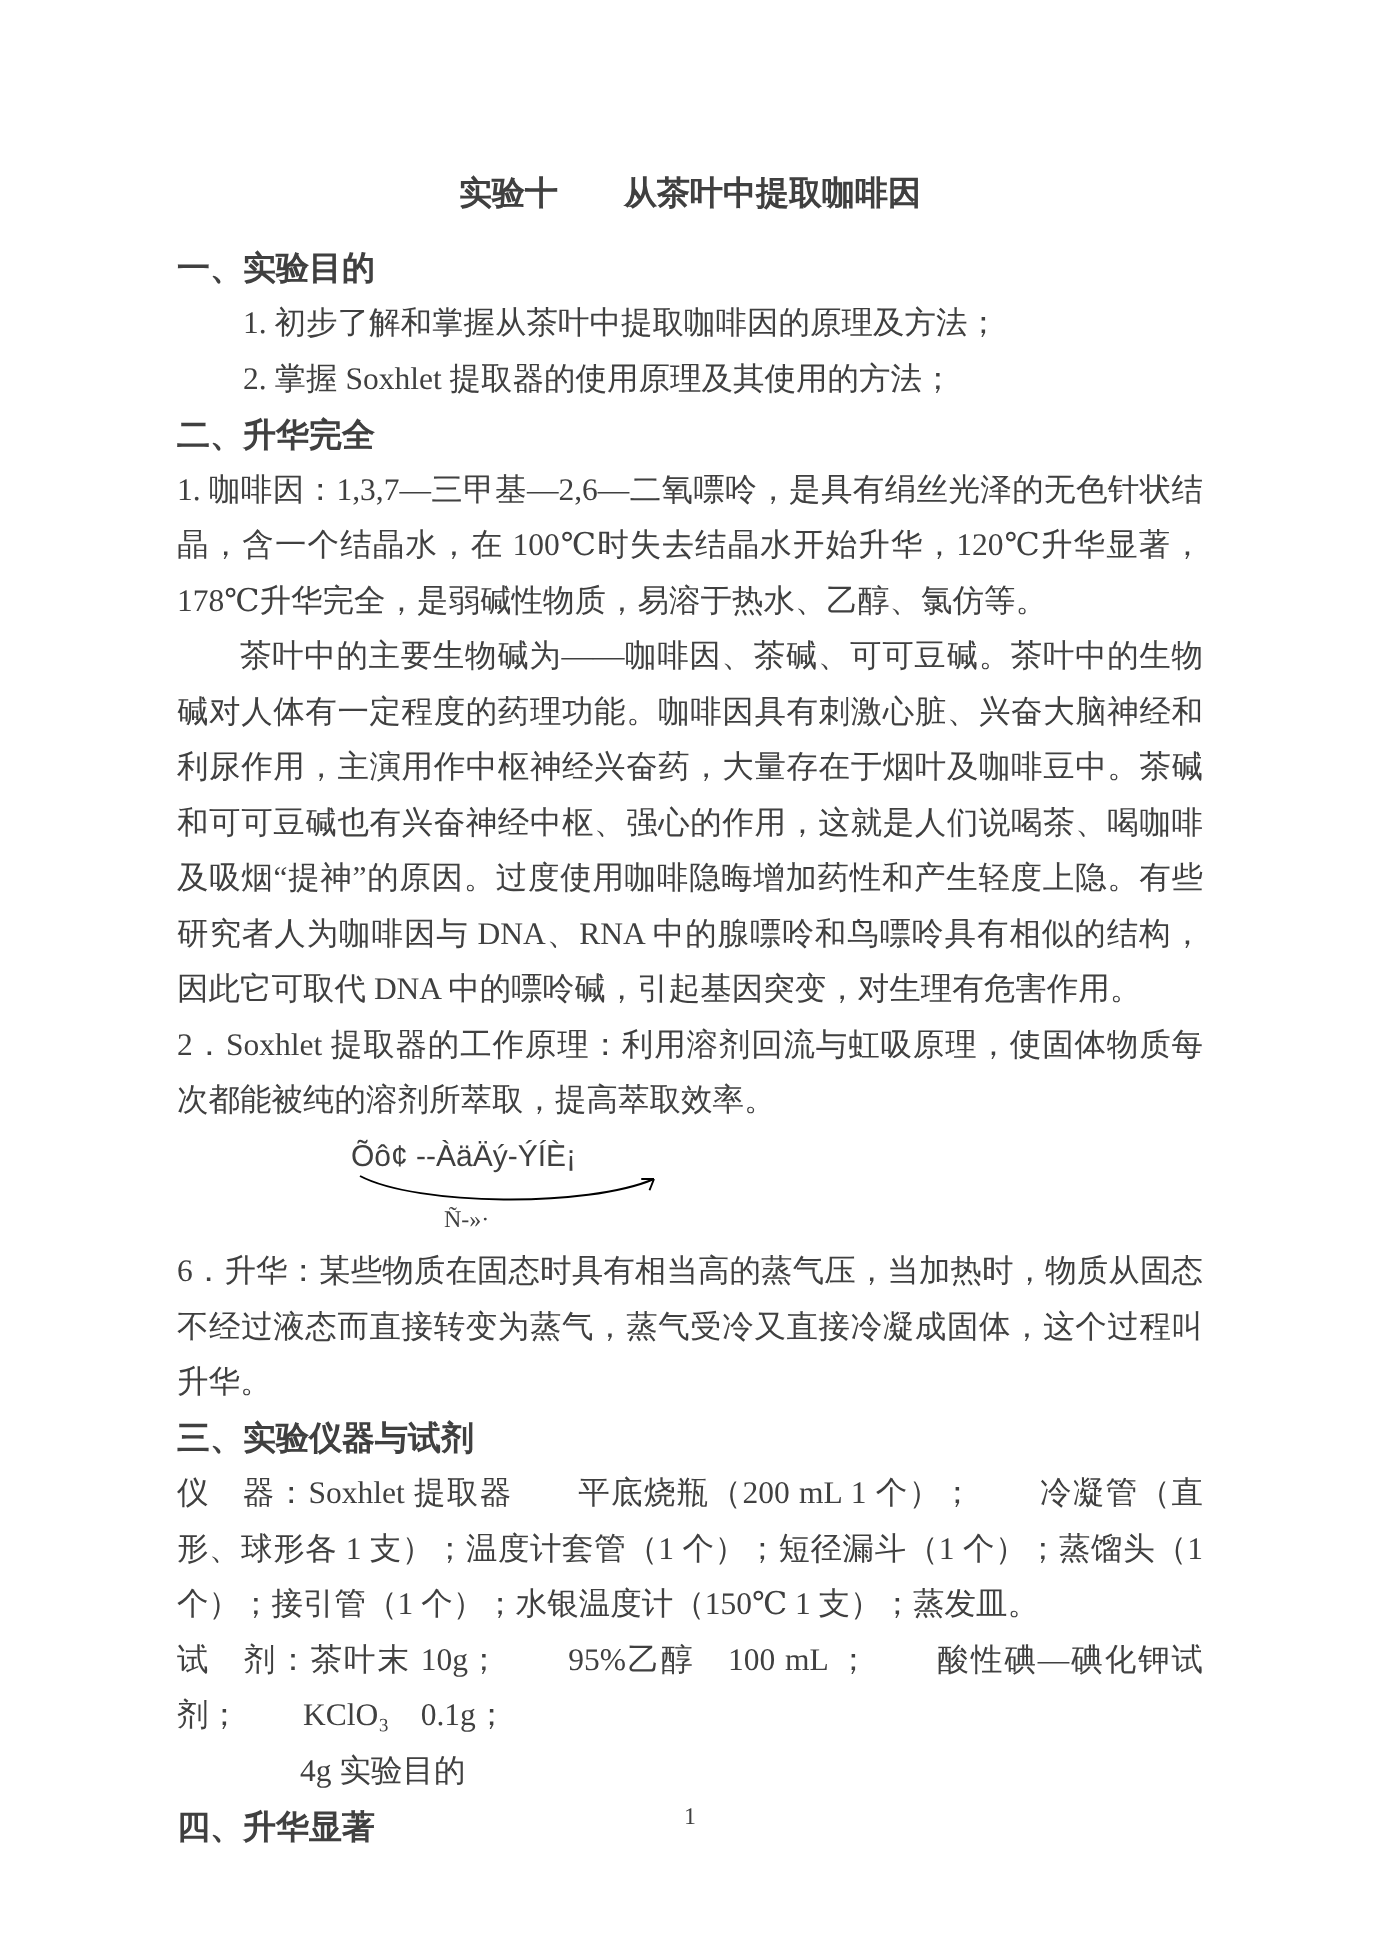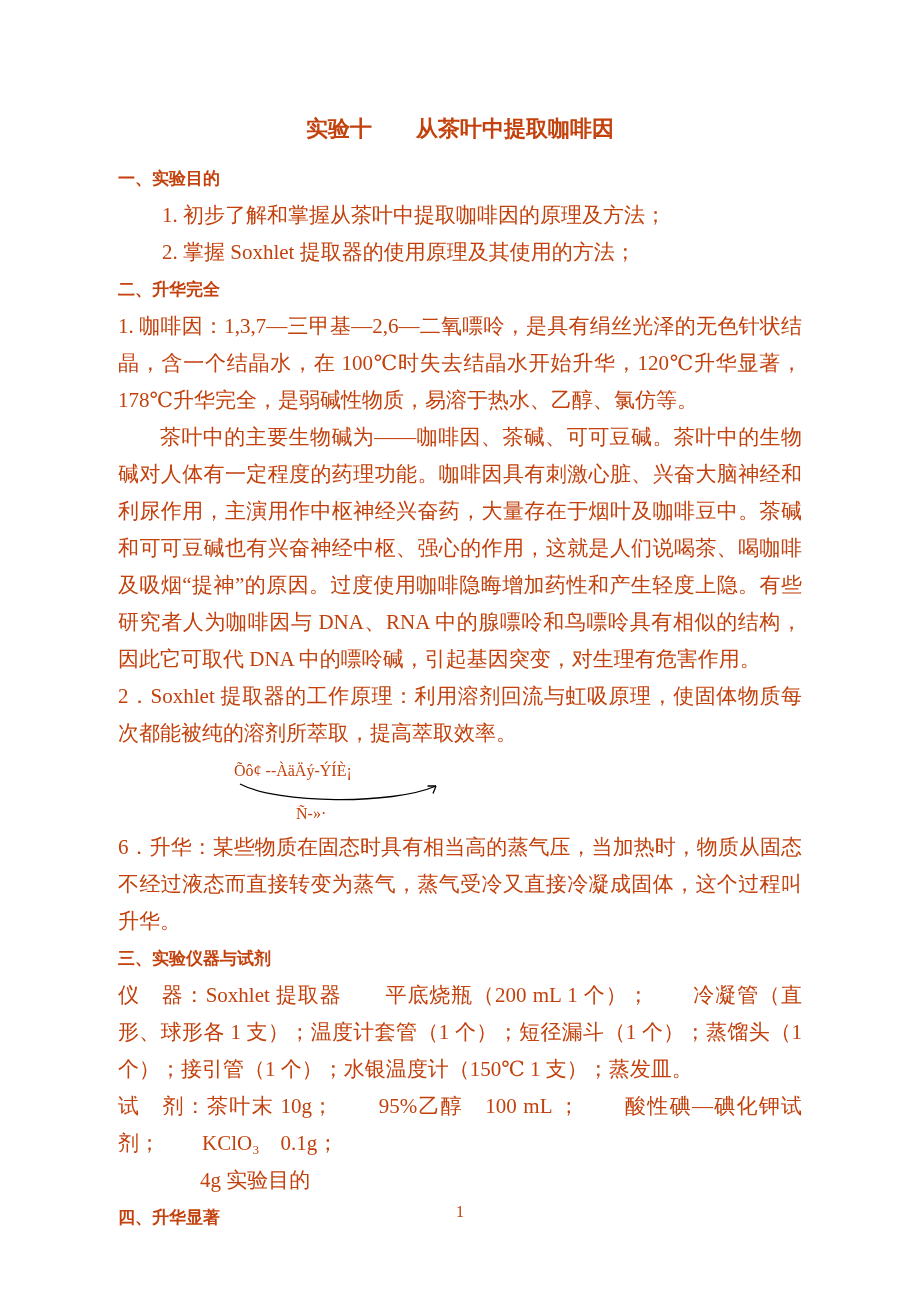--- a/index.html
+++ b/index.html
@@ -6,39 +6,39 @@
     margin: 0;
     padding: 0;
     background: #e8e8e8;
   }
   .page {
     position: relative;
     width: 920px;
     height: 1302px;
     background: #ffffff;
     font-family: "Liberation Serif", "DejaVu Serif", serif;
-    color: #c2410c;
+    color: #404040;
     overflow: hidden;
     margin: 0 auto;
   }
   .content {
     position: absolute;
     left: 118px;
     top: 114px;
     width: 684px;
   }
   .doc-title {
     font-size: 22px;
     font-weight: bold;
     text-align: center;
     line-height: 30px;
     margin: 0 0 16px 0;
   }
   .heading {
-    font-size: 17px;
+    font-size: 22px;
     font-weight: bold;
     line-height: 37px;
     text-align: justify;
   }
   .para {
     font-size: 21px;
     line-height: 37px;
     text-align: justify;
   }
   .list-item {
@@ -48,24 +48,24 @@
     text-indent: 2em;
   }
   .lead {
     font-weight: normal;
   }
   .diagram {
     margin: 6px 0 4px 116px;
     width: 220px;
   }
   .diagram-top {
-    font-size: 16px;
+    font-size: 20px;
     line-height: 26px;
     white-space: nowrap;
-    font-family: Liberation Serif, serif;
+    font-family: Liberation Sans, sans-serif;
   }
   .diagram-curve {
     display: block;
     margin-top: -3px;
   }
   .diagram-bottom {
     font-size: 16px;
     line-height: 22px;
     padding-left: 62px;
   }

